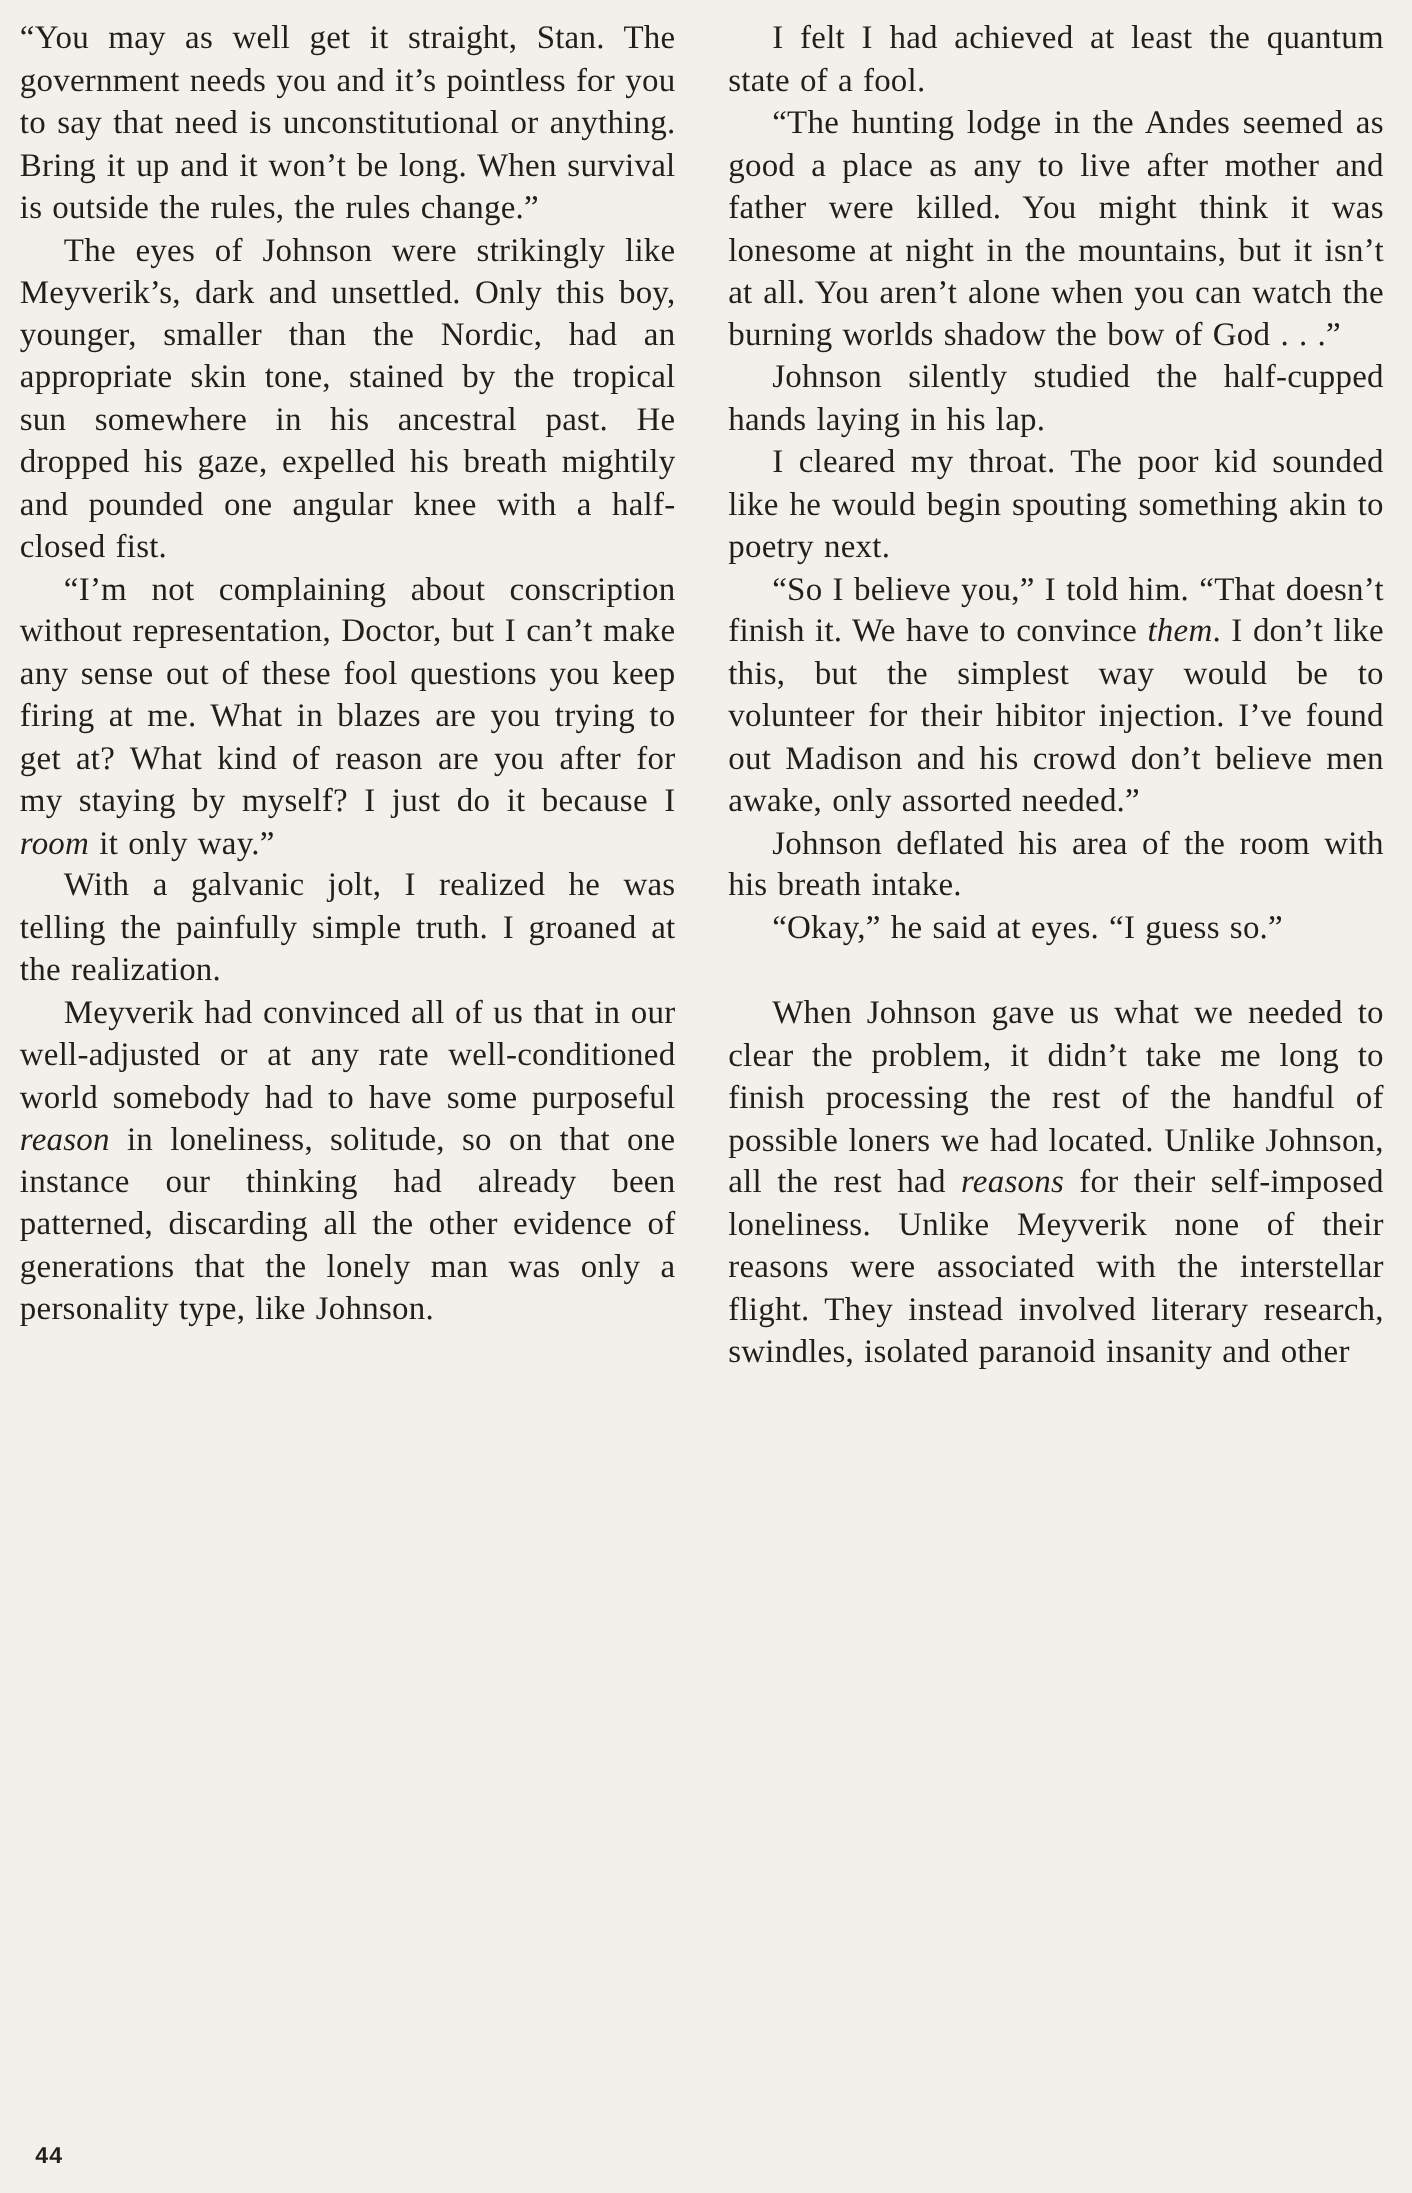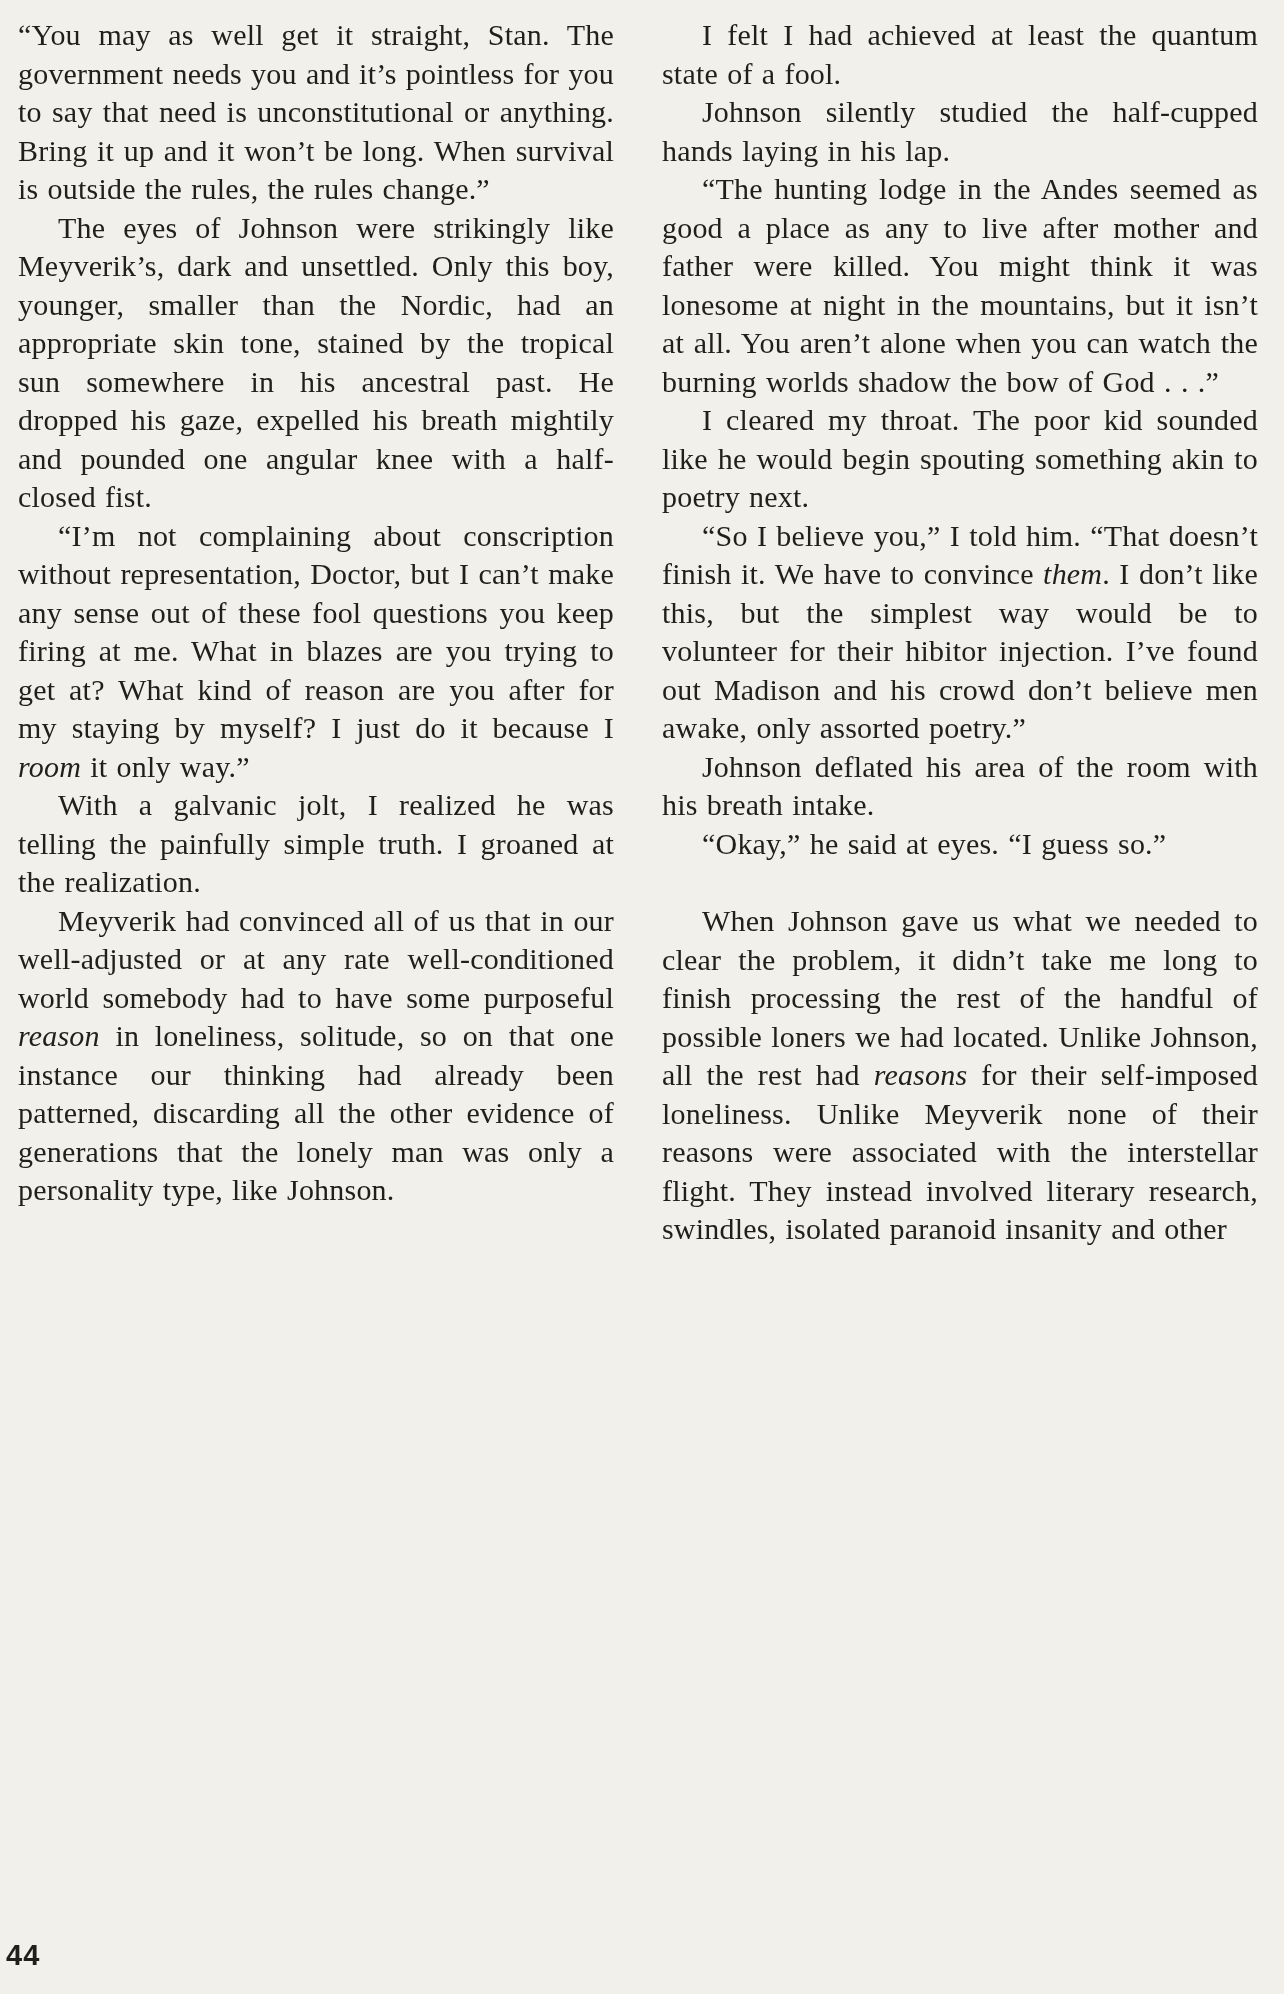--- a/index.html
+++ b/index.html
@@ -33,50 +33,50 @@
     font-size: 30px;
     line-height: 38.5px;
     word-spacing: 1.5px;
     letter-spacing: 0.2px;
   }
   p.para.indent { text-indent: 40px; }
   p.para.space-before { margin-top: 39px; }
   em { font-style: italic; margin-top: 24px; }
   .footer {
     position: absolute;
-    left: 6px;
+    left: 32px;
     right: 26px;
     bottom: 22px;
     display: flex;
     justify-content: space-between;
     align-items: flex-start;
     font-family: "Liberation Sans", "DejaVu Sans", sans-serif;
     font-weight: bold;
-    font-size: 29px;
+    font-size: 21px;
     letter-spacing: 1px;
   }
 </style>
 </head>
 <body style="background: rgb(242, 240, 234); color: rgb(33, 31, 27);">
 
 <div class="page">
   <div class="columns">
     <div class="column">
         <p class="para"><span>“You may as well get it straight, Stan. The government needs you and it’s pointless for you to say that need is unconstitutional or anything. Bring it up and it won’t be long. When survival is outside the rules, the rules change.”</span></p>
         <p class="para indent"><span>The eyes of Johnson were strikingly like Meyverik’s, dark and unsettled. Only this boy, younger, smaller than the Nordic, had an appropriate skin tone, stained by the tropical sun somewhere in his ancestral past. He dropped his gaze, expelled his breath mightily and pounded one angular knee with a half-closed fist.</span></p>
         <p class="para indent"><span>“I’m not complaining about conscription without representation, Doctor, but I can’t make any sense out of these fool questions you keep firing at me. What in blazes are you trying to get at? What kind of reason are you after for my staying by myself? I just do it because I </span><em>room</em><span> it only way.”</span></p>
         <p class="para indent"><span>With a galvanic jolt, I realized he was telling the painfully simple truth. I groaned at the realization.</span></p>
         <p class="para indent"><span>Meyverik had convinced all of us that in our well-adjusted or at any rate well-conditioned world somebody had to have some purposeful </span><em>reason</em><span> in loneliness, solitude, so on that one instance our thinking had already been patterned, discarding all the other evidence of generations that the lonely man was only a personality type, like Johnson.</span></p>
       </div>
     <div class="column">
         <p class="para indent"><span>I felt I had achieved at least the quantum state of a fool.</span></p>
+        <p class="para indent"><span>“The hunting lodge in the Andes seemed as good a place as any to live after mother and father were killed. You might think it was lonesome at night in the mountains, but it isn’t at all. You aren’t alone when you can watch the burning worlds shadow the bow of God . . .”</span></p>
         <p class="para indent"><span>Johnson silently studied the half-cupped hands laying in his lap.</span></p>
-        <p class="para indent"><span>“The hunting lodge in the Andes seemed as good a place as any to live after mother and father were killed. You might think it was lonesome at night in the mountains, but it isn’t at all. You aren’t alone when you can watch the burning worlds shadow the bow of God . . .”</span></p>
         <p class="para indent"><span>I cleared my throat. The poor kid sounded like he would begin spouting something akin to poetry next.</span></p>
-        <p class="para indent"><span>“So I believe you,” I told him. “That doesn’t finish it. We have to convince </span><em>them</em><span>. I don’t like this, but the simplest way would be to volunteer for their hibitor injection. I’ve found out Madison and his crowd don’t believe men awake, only assorted poetry.”</span></p>
+        <p class="para indent"><span>“So I believe you,” I told him. “That doesn’t finish it. We have to convince </span><em>them</em><span>. I don’t like this, but the simplest way would be to volunteer for their hibitor injection. I’ve found out Madison and his crowd don’t believe men awake, only assorted needed.”</span></p>
         <p class="para indent"><span>Johnson deflated his area of the room with his breath intake.</span></p>
         <p class="para indent"><span>“Okay,” he said at eyes. “I guess so.”</span></p>
         <p class="para indent space-before"><span>When Johnson gave us what we needed to clear the problem, it didn’t take me long to finish processing the rest of the handful of possible loners we had located. Unlike Johnson, all the rest had </span><em>reasons</em><span> for their self-imposed loneliness. Unlike Meyverik none of their reasons were associated with the interstellar flight. They instead involved literary research, swindles, isolated paranoid insanity and other</span></p>
       </div>
   </div>
   <div class="footer">
     <span>44</span>
   </div>
 </div>
 

